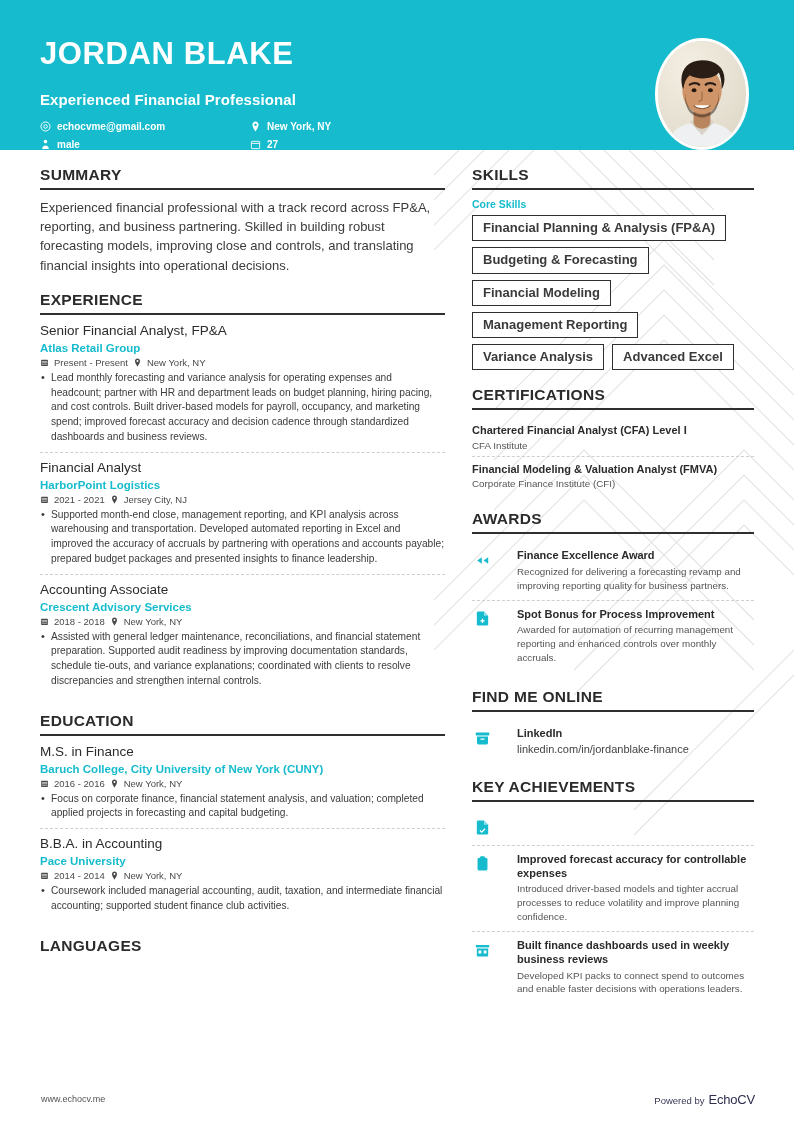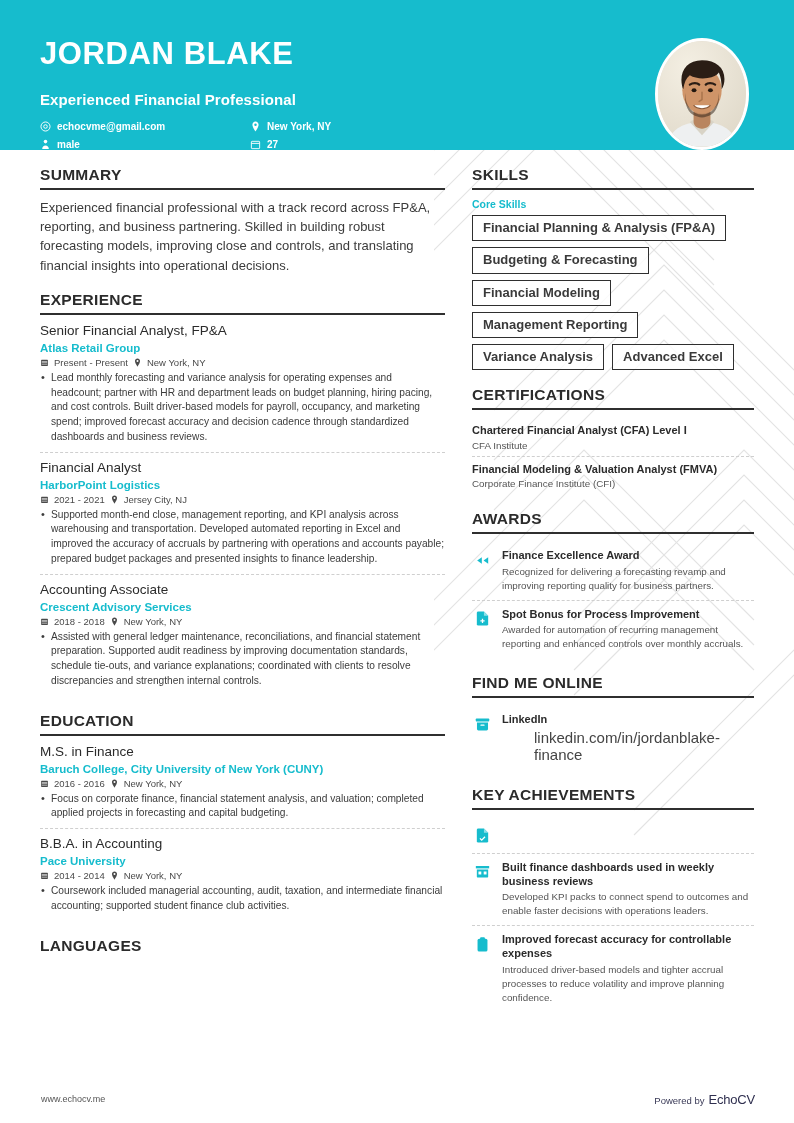--- a/index.html
+++ b/index.html
@@ -92,27 +92,27 @@
     border: 1.4px solid #2f2f2f; padding: 5px 10px;
     font-size: 13px; font-weight: bold; color: #3a3a3a; line-height: 1.1;
     background: rgba(255,255,255,0.82);
   }
 
   .cert { padding: 5px 0 5px 0; }
   .cert + .cert { border-top: 1px dashed #cfcfcf; }
   .cert-name { font-size: 11px; font-weight: bold; color: #2b2b2b; line-height: 1.3; }
   .cert-issuer { font-size: 9.8px; color: #555; margin-top: 2px; }
 
-  .icon-row { display: flex; gap: 10px; padding: 7px 0; align-items: flex-start; }
+  .icon-row { display: flex; gap: 25px; padding: 7px 0; align-items: flex-start; }
   .icon-row + .icon-row { border-top: 1px dashed #cfcfcf; }
   .icon-box { flex: 0 0 20px; width: 20px; height: 20px; display: flex; align-items: center; justify-content: center; color: #16bccd; margin-top: 1px; }
   .icon-box svg { display: block; }
   .icon-title { font-size: 11px; font-weight: bold; color: #2b2b2b; line-height: 1.25; }
   .icon-desc { font-size: 9.8px; color: #555; line-height: 1.42; margin-top: 2px; }
-  .icon-link { font-size: 15px; color: #444; margin-top: 2px; margin-left: 32px; }
+  .icon-link { font-size: 11px; color: #444; margin-top: 2px; }
 
   
   .footer {
     position: absolute; bottom: 0; left: 1px; width: 794px; height: 48px;
     display: flex; align-items: center; justify-content: space-between;
     padding: 0 40px; background: #fff; z-index: 5;
   }
   .footer-left { font-size: 9px; color: #555; }
   .footer-right { font-size: 9.5px; color: #3a3a57; display: flex; align-items: baseline; gap: 4px; }
   .brand { font-size: 13px; color: #2f2f4f; letter-spacing: -0.2px; }
@@ -465,41 +465,41 @@
           <svg width="17" height="17" viewBox="0 0 24 24" fill="#16bccd">
             <path d="M14 2H6a2 2 0 00-2 2v16a2 2 0 002 2h12a2 2 0 002-2V8z"></path>
             <path d="M14 2v6h6" fill="#8fe0e9"></path>
             <path d="M9 15.4l1.9 1.9 4-4.2 1.3 1.3-5.3 5.5L7.7 16.7z" fill="#ffffff"></path>
           </svg>
         </div>
       </div>
       <div class="icon-row">
         <div class="icon-box">
           <svg width="17" height="17" viewBox="0 0 24 24" fill="#16bccd">
+            <rect x="5" y="4" width="14" height="18" rx="2.4"></rect>
+            <rect x="8.6" y="1.8" width="6.8" height="4" rx="1.4"></rect>
+          </svg>
+        </div>
+        <div>
+          <div class="icon-title">Improved forecast accuracy for controllable expenses</div>
+          <div class="icon-desc">Introduced driver-based models and tighter accrual processes to reduce volatility and improve planning confidence.</div>
+        </div>
+      </div>
+      <div class="icon-row">
+        <div class="icon-box">
+          <svg width="17" height="17" viewBox="0 0 24 24" fill="#16bccd">
             <path d="M2.6 4.2h18.8v3.4H2.6z"></path>
             <path d="M4 9h16v10.4a1 1 0 01-1 1H5a1 1 0 01-1-1z"></path>
             <rect x="6.3" y="12" width="4" height="4.2" fill="#ffffff"></rect>
             <rect x="13.7" y="12" width="4" height="4.2" fill="#ffffff"></rect>
           </svg>
         </div>
         <div>
           <div class="icon-title">Built finance dashboards used in weekly business reviews</div>
           <div class="icon-desc">Developed KPI packs to connect spend to outcomes and enable faster decisions with operations leaders.</div>
-        </div>
-      </div>
-      <div class="icon-row">
-        <div class="icon-box">
-          <svg width="17" height="17" viewBox="0 0 24 24" fill="#16bccd">
-            <rect x="5" y="4" width="14" height="18" rx="2.4"></rect>
-            <rect x="8.6" y="1.8" width="6.8" height="4" rx="1.4"></rect>
-          </svg>
-        </div>
-        <div>
-          <div class="icon-title">Improved forecast accuracy for controllable expenses</div>
-          <div class="icon-desc">Introduced driver-based models and tighter accrual processes to reduce volatility and improve planning confidence.</div>
         </div>
       </div>
 
     </div>
   </div>
 
   <div class="fade-bottom"></div>
 
   <div class="footer">
     <div class="footer-left">www.echocv.me</div>

